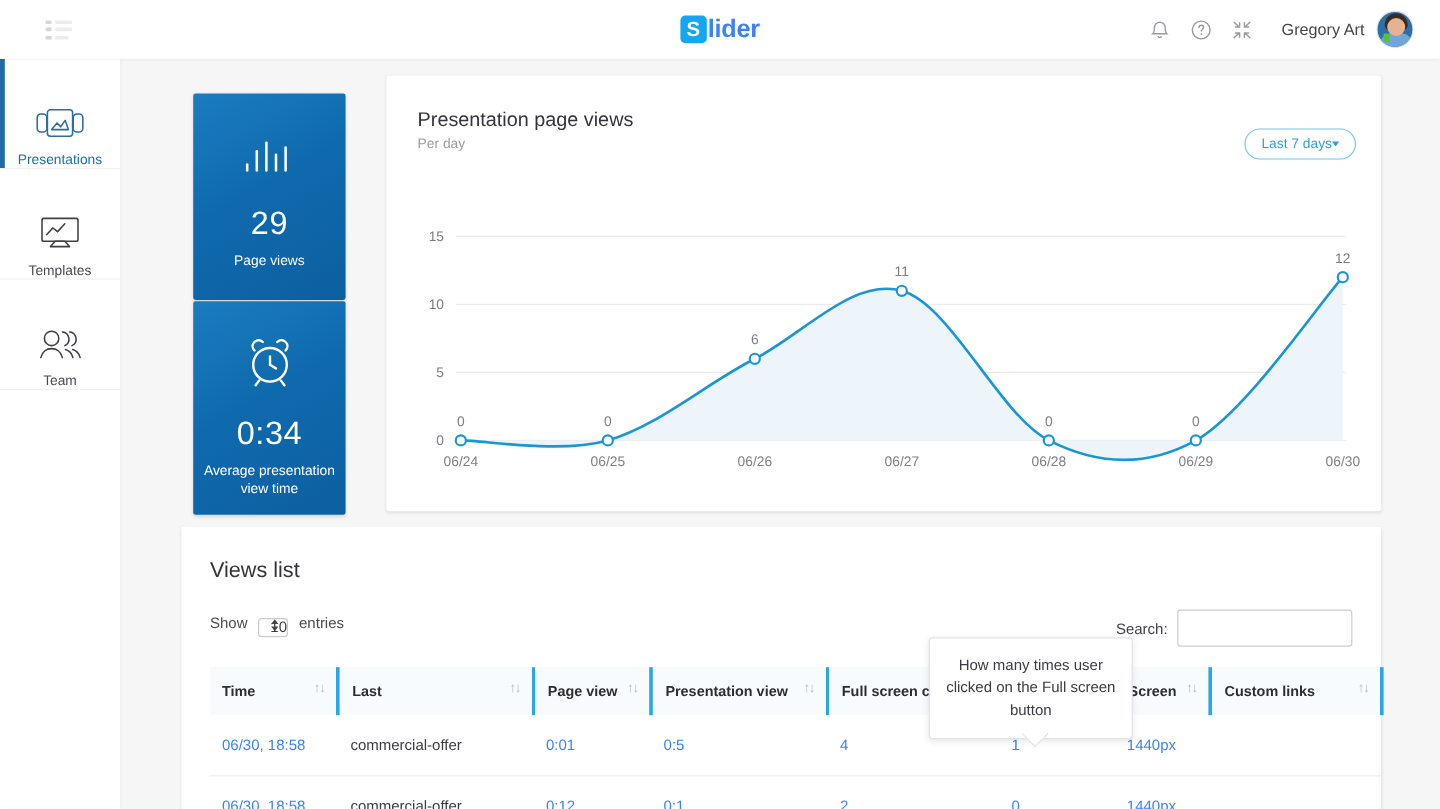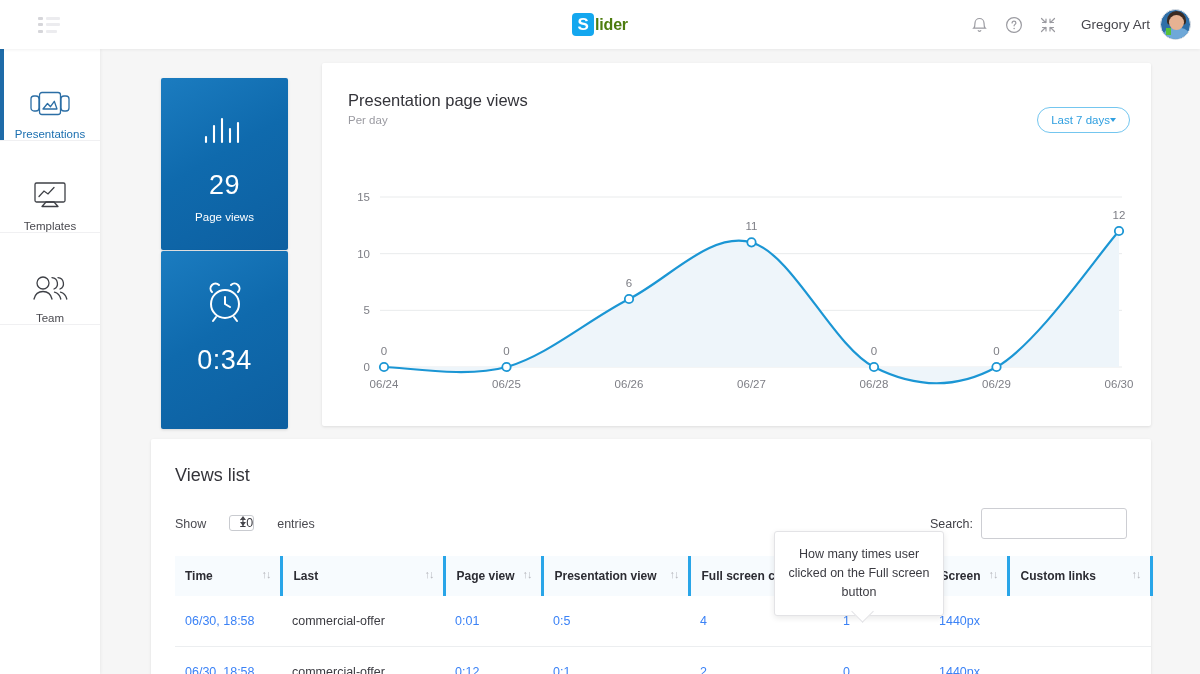--- a/index.html
+++ b/index.html
@@ -35,26 +35,26 @@
     display: flex; align-items: center; justify-content: center;
     pointer-events: none;
   }
   .logo-inner { display: flex; align-items: center; pointer-events: auto; cursor: pointer; }
   .logo-sq {
     width: 22px; height: 23px; background: #14a7ef; border-radius: 4px;
     color: #fff; font-size: 17px; font-weight: 700; line-height: 23px;
     text-align: center; letter-spacing: 0;
   }
   .logo-txt {
-    color: #4d7c0f; font-size: 16px; font-weight: 600; margin-left: 1px;
+    color: #3b82f6; font-size: 21px; font-weight: 600; margin-left: 1px;
     letter-spacing: -0.2px;
   }
 
   .top-right {
-    margin-left: auto; display: flex; align-items: center; gap: 0; padding-right: 9px;
+    margin-left: auto; display: flex; align-items: center; gap: 0; padding-right: 22px;
   }
   .ticon {
     width: 34px; height: 34px; display: flex; align-items: center; justify-content: center;
     cursor: pointer; color: #9b9ba1;
   }
   .username {
     font-size: 13.5px; color: #46464c; margin: 0 10px 0 16px; cursor: pointer;
   }
   .avatar {
     width: 31px; height: 31px; border-radius: 50%; position: relative; overflow: hidden;
@@ -116,21 +116,21 @@
     font-size: 11.5px; padding: 6px 13px; background: #fff; cursor: pointer;
     display: flex; align-items: center; gap: 0;
   }
   .caret { width: 0; height: 0; border-left: 3.5px solid transparent; border-right: 3.5px solid transparent; border-top: 4.5px solid #2f9fe0; }
 
   .chart-area { position: absolute; left: 0; top: 118px; width: 829px; height: 230px; }
 
   
   .vl-title { font-size: 18px; color: #34343a; padding: 26px 0 0 24px; font-weight: 400; }
   .vl-controls { display: flex; align-items: center; padding: 22px 24px 0 24px; position: relative; }
-  .vl-show { font-size: 12.5px; color: #4b4b51; display: flex; align-items: center; gap: 23px; }
+  .vl-show { font-size: 12.5px; color: #4b4b51; display: flex; align-items: flex-start; gap: 9px; }
   .sel-wrap { position: relative; }
   .sel-box {
     width: 62px; height: 25px; border: 1px solid #c9cbd0; border-radius: 3px;
     font-size: 12.5px; color: #3c3c42; padding-left: 9px; line-height: 23px; background: #fff; cursor: pointer;
   }
   .sel-arrows { position: absolute; right: 8px; top: 4px; display: flex; flex-direction: column; gap: 2px; }
   .ar-up { width: 0; height: 0; border-left: 3.5px solid transparent; border-right: 3.5px solid transparent; border-bottom: 4.5px solid #46464c; }
   .ar-dn { width: 0; height: 0; border-left: 3.5px solid transparent; border-right: 3.5px solid transparent; border-top: 4.5px solid #46464c; }
 
   .vl-search { margin-left: auto; display: flex; align-items: center; gap: 8px; font-size: 12.5px; color: #3f3f46; }
@@ -287,20 +287,21 @@
       <svg width="52" height="46" viewBox="0 0 52 46" fill="none" stroke="#ffffff" stroke-width="2" stroke-linecap="round">
         <circle cx="26" cy="25" r="14"></circle>
         <path d="M26 18v7l5 3"></path>
         <path d="M13 13c-2-2-2-5 0-7s5-2 7 0"></path>
         <path d="M39 13c2-2 2-5 0-7s-5-2-7 0"></path>
         <path d="M17 38l-3 4"></path>
           <path d="M35 38l3 4"></path>
       </svg>
     </span>
     <div class="stat-val">0:34</div>
+    <div class="stat-lbl">Average presentation view time</div>
   </div>
 
   <div class="panel" id="chart-panel">
     <div class="chart-head">
       <div class="chart-title">Presentation page views</div>
       <div class="chart-sub">Per day</div>
       <div class="range-btn">
         <span>Last 7 days</span>
         <span class="caret"></span>
       </div>

